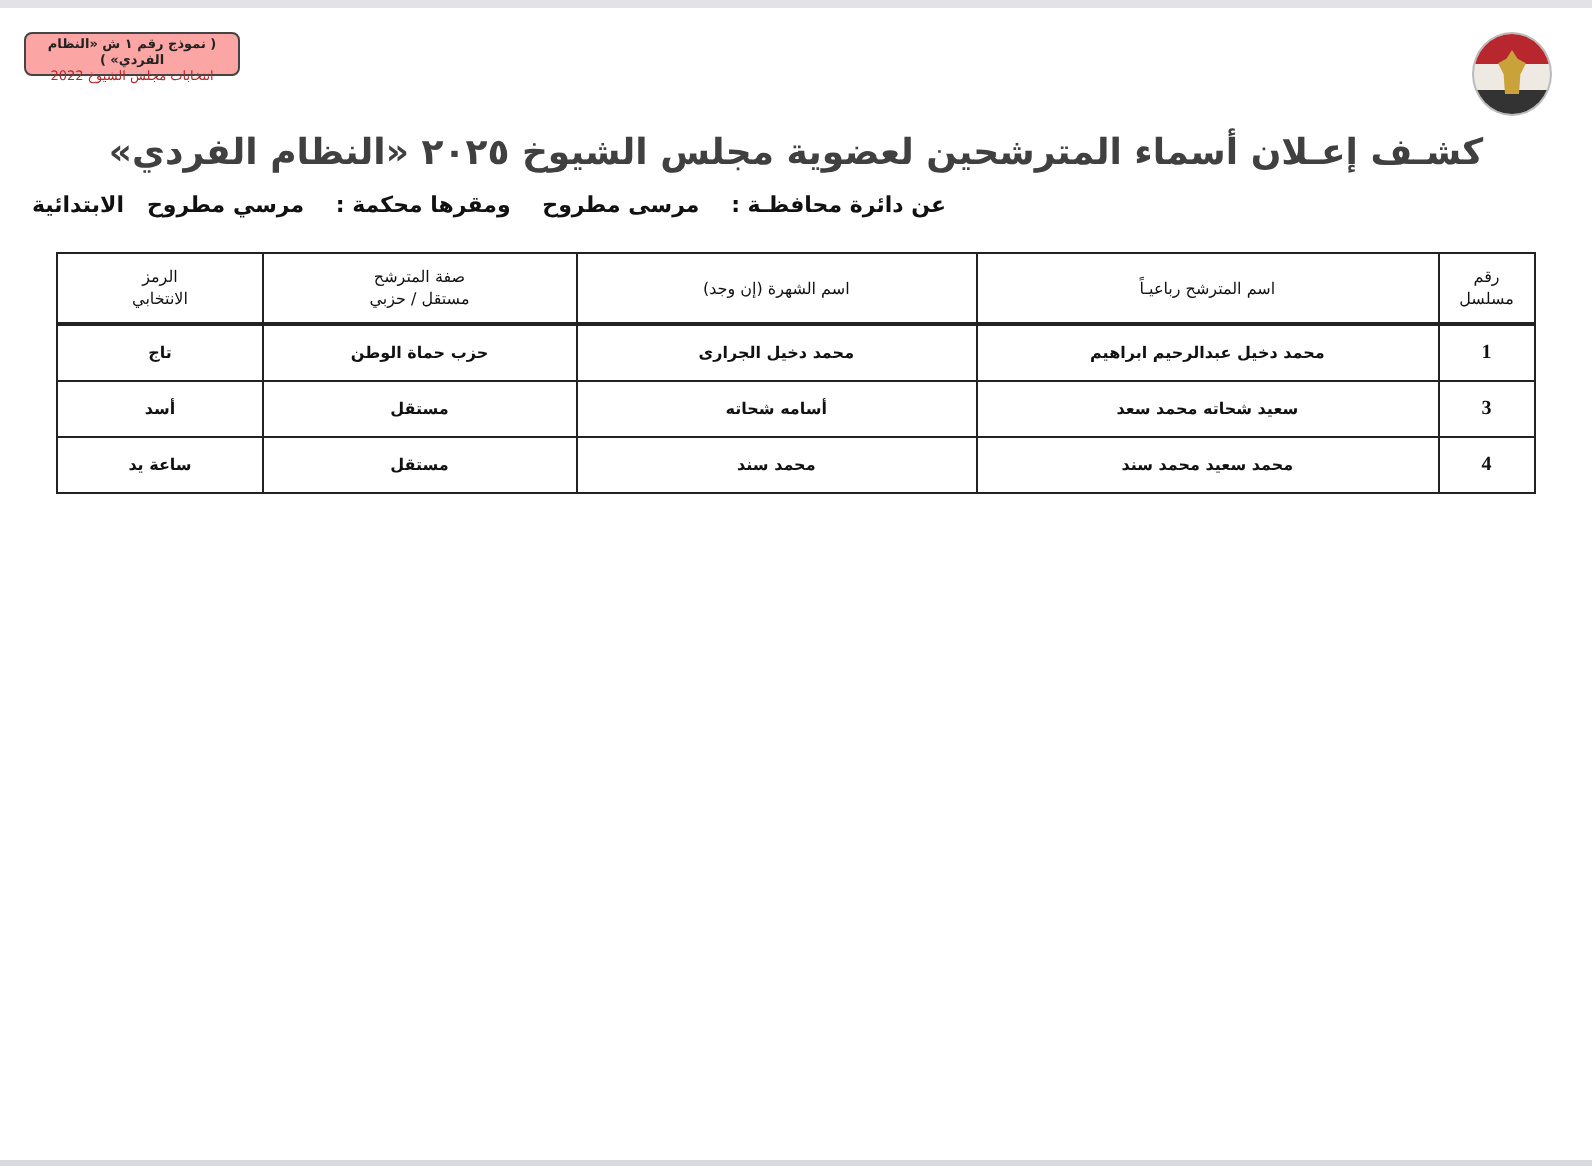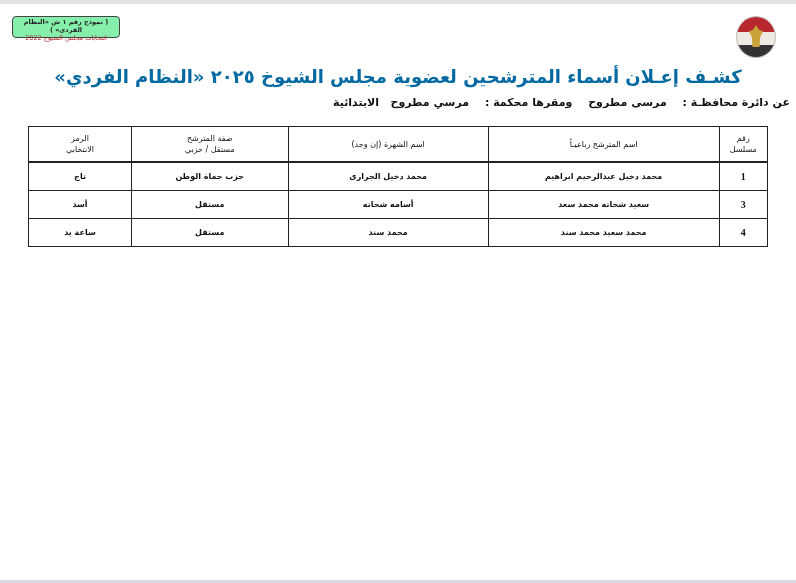--- a/index.html
+++ b/index.html
@@ -4,41 +4,41 @@
 <style>
   html, body { margin:0; padding:0; }
   body {
     width:796px; height:583px; background:#ffffff; position:relative; overflow:hidden;
     font-family:"DejaVu Sans", sans-serif; color:#111;
   }
   .topband { position:absolute; left:0; top:0; width:796px; height:4px; background:#e3e3e6; }
   .bottomband { position:absolute; left:0; bottom:0; width:796px; height:3px; background:#d9dadf; }
   .form-box {
     position:absolute; left:12px; top:16px; width:106px; height:19px;
-    border:1px solid #444; border-radius:4px; background:#86efac;
+    border:1px solid #444; border-radius:4px; background:#fca5a5;
     direction:rtl; text-align:center; font-size:6.5px; line-height:8px; padding-top:1px;
   }
   .form-box .l1 { color:#222; font-weight:bold; }
   .form-box .l2 { color:#b22a2a; }
   .emblem {
     position:absolute; left:736px; top:16px; width:38px; height:40px; border-radius:50%;
     background:#efe9e4; border:1px solid #bbb; overflow:hidden;
   }
   .emblem .red { position:absolute; left:0; top:0; width:100%; height:38%; background:#b8272d; }
   .emblem .black { position:absolute; left:0; bottom:0; width:100%; height:30%; background:#333; }
   .emblem .eagle {
     position:absolute; left:12px; top:8px; width:14px; height:22px; background:#c9a23a;
     clip-path:polygon(50% 0,70% 20%,100% 30%,80% 55%,75% 100%,25% 100%,20% 55%,0 30%,30% 20%);
   }
   .title {
     position:absolute; left:0; top:66px; width:796px; text-align:center; direction:rtl;
-    font-size:18px; font-weight:bold; color:#0369a1;
+    font-size:18px; font-weight:bold; color:#404040;
   }
   .subtitle {
-    position:absolute; left:0; top:96px; width:796px; direction:rtl; text-align:right;
+    position:absolute; left:0; top:96px; width:796px; direction:rtl; text-align:left;
     font-size:11px; font-weight:bold; color:#111; padding-left:10px; box-sizing:border-box;
   }
   .subtitle span { margin:0 6px; }
   table.cand {
     position:absolute; left:28px; top:126px; width:740px; border-collapse:collapse; direction:rtl;
     font-size:8px;
   }
   table.cand th, table.cand td { border:1.5px solid #222; text-align:center; }
   table.cand th { height:32px; font-weight:normal; line-height:11px; }
   table.cand td { height:25px; font-weight:bold; }

